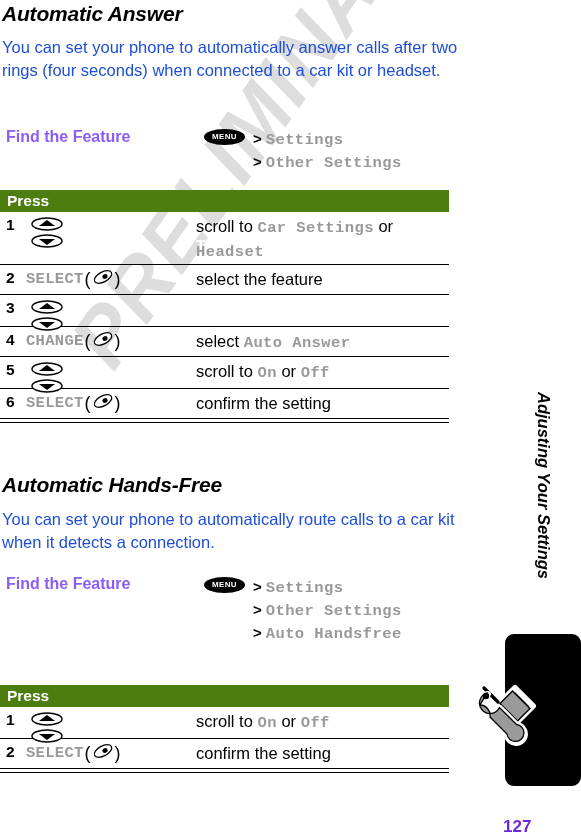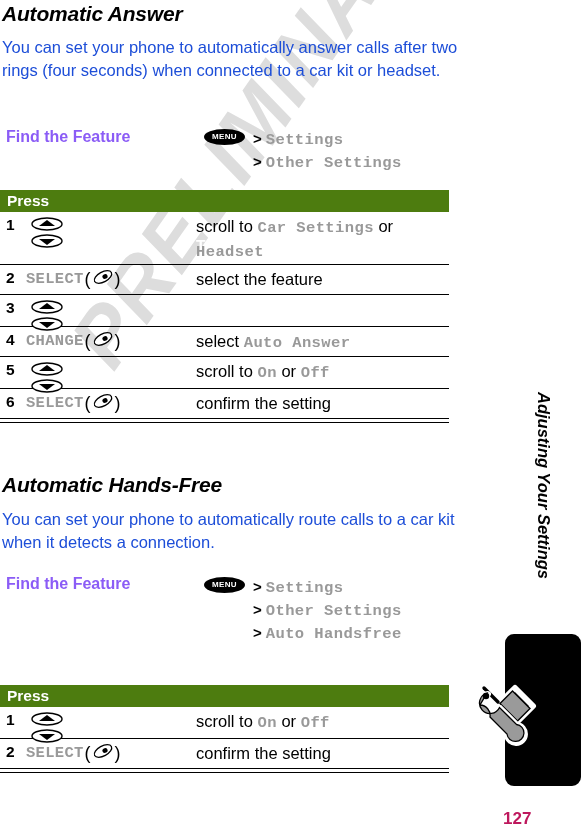--- a/index.html
+++ b/index.html
@@ -230,21 +230,22 @@
     border-radius: 9px;
   }
   .tab-icon {
     position: absolute;
   }
   .page-num {
     position: absolute;
     font-family: "Liberation Sans", sans-serif;
     font-weight: bold;
     font-size: 17px;
-    color: #be185d;
+    color: #6d28d9;
+    margin-top: 8px;
   }
 </style>
 </head>
 <body>
 
 <div class="watermark">
   <div class="watermark-text">PRELIMINARY</div>
 </div>
 
 <div class="page">

